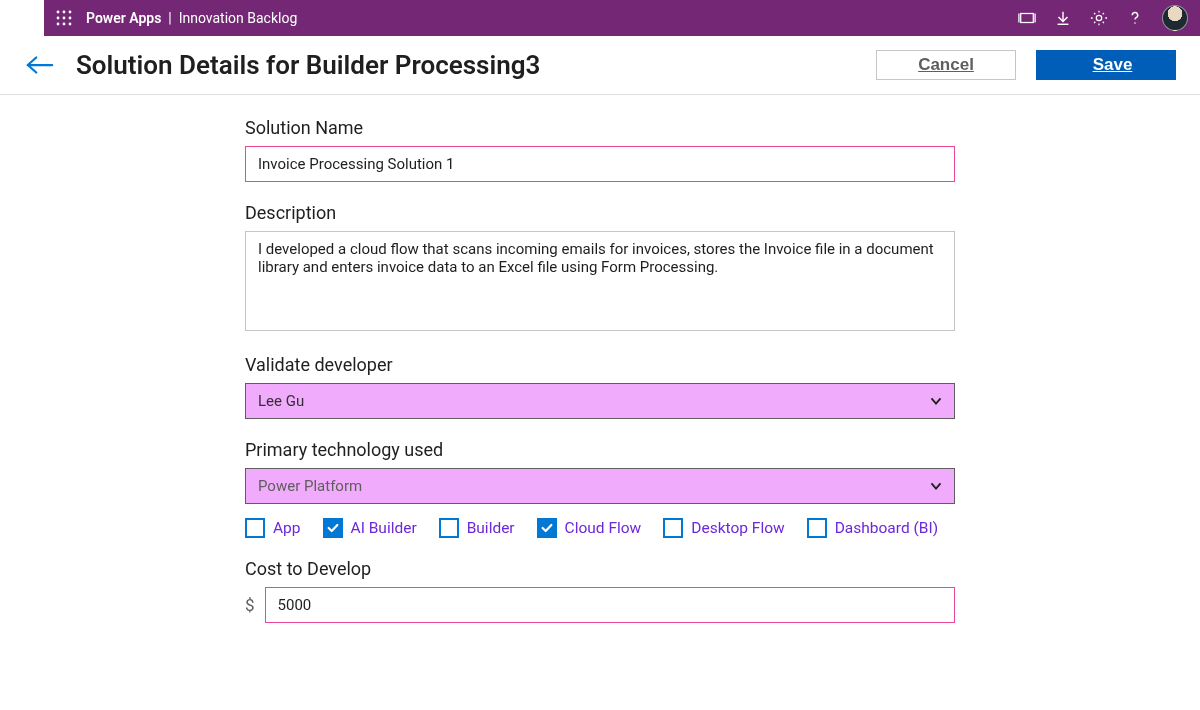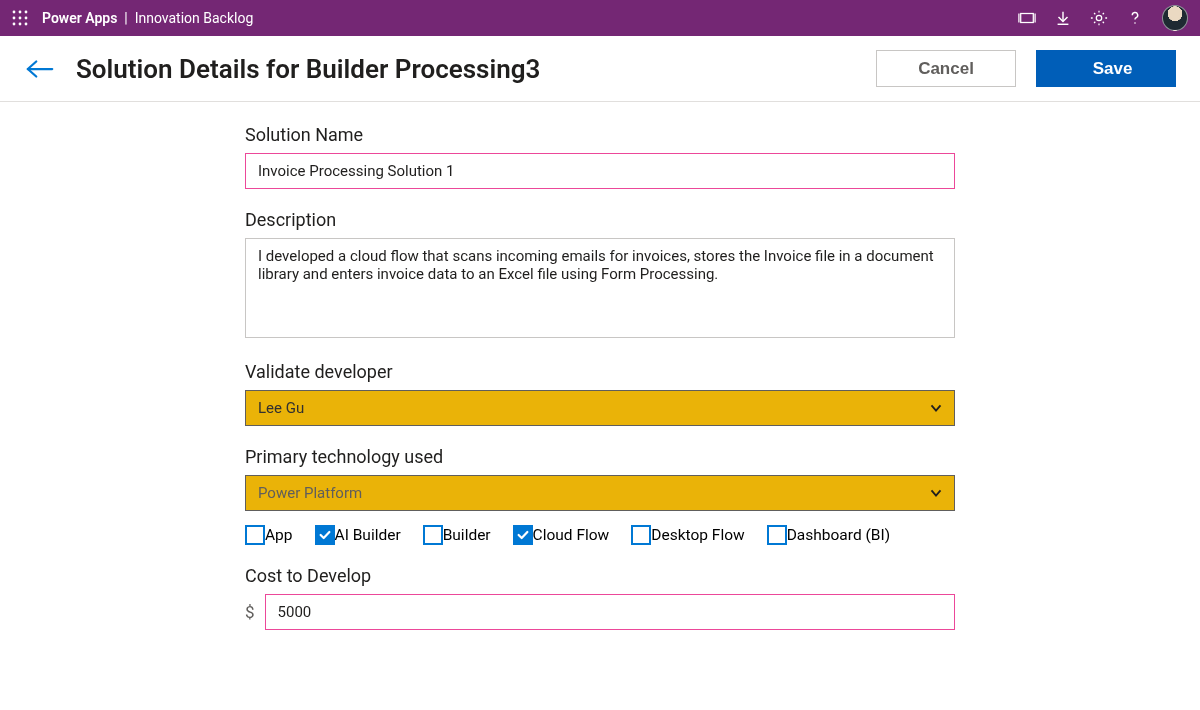--- a/index.html
+++ b/index.html
@@ -15,20 +15,21 @@
 
   
   .top-header {
     background: #742774;
     height: 36px;
     display: flex;
     align-items: center;
     justify-content: space-between;
     padding: 0 12px;
     color: #ffffff;
+    margin-left: 44px;
   }
   .top-header-left {
     display: flex;
     align-items: center;
     gap: 14px;
     font-size: 14px;
   }
   .waffle-icon {
     display: inline-flex;
     width: 16px; height: 16px;
@@ -78,29 +79,30 @@
     font-size: 26px;
     font-weight: 600;
     color: #201f1e;
   }
   .page-header-right {
     display: flex;
     gap: 20px;
     align-items: center;
   }
   .btn {
-    height: 37px;
+    height: 30px;
     min-width: 140px;
     display: inline-flex;
     align-items: center;
     justify-content: center;
     font-size: 17px;
     font-weight: 600;
     border: none;
     cursor: pointer;
+    text-decoration: underline;
   }
   .btn-cancel {
     background: #ffffff;
     color: #605e5c;
     border: 1px solid #c8c6c4;
   }
   .btn-save {
     background: #005eb8;
     color: #ffffff;
     padding-left: 13px;
@@ -153,21 +155,21 @@
   }
   .select-input {
     width: 100%;
     height: 36px;
     border: 1px solid #605e5c;
     padding: 0 12px;
     font-size: 15px;
     font-family: inherit;
     display: flex;
     align-items: center;
-    background: #eab308;
+    background: #f0abfc;
     cursor: pointer;
   }
   .select-input.muted { color: #605e5c; }
   .select-chevron {
     position: absolute;
     right: 10px; top: 50%; transform: translateY(-50%);
     width: 18px; height: 18px;
     pointer-events: none;
     color: #201f1e;
   }
@@ -176,23 +178,24 @@
   .checkbox-row {
     display: flex;
     align-items: center;
     gap: 22px;
     margin-top: 14px;
     flex-wrap: nowrap;
   }
   .cb-item {
     display: inline-flex;
     align-items: center;
+    gap: 8px;
     cursor: pointer;
     font-size: 15.5px;
-    color: #000000;
+    color: #6d28d9;
     white-space: nowrap;
   }
   .cb-box {
     width: 20px; height: 20px;
     border: 2px solid #0078d4;
     display: inline-flex;
     align-items: center; justify-content: center;
     background: #fff;
   }
   .cb-box.checked {

